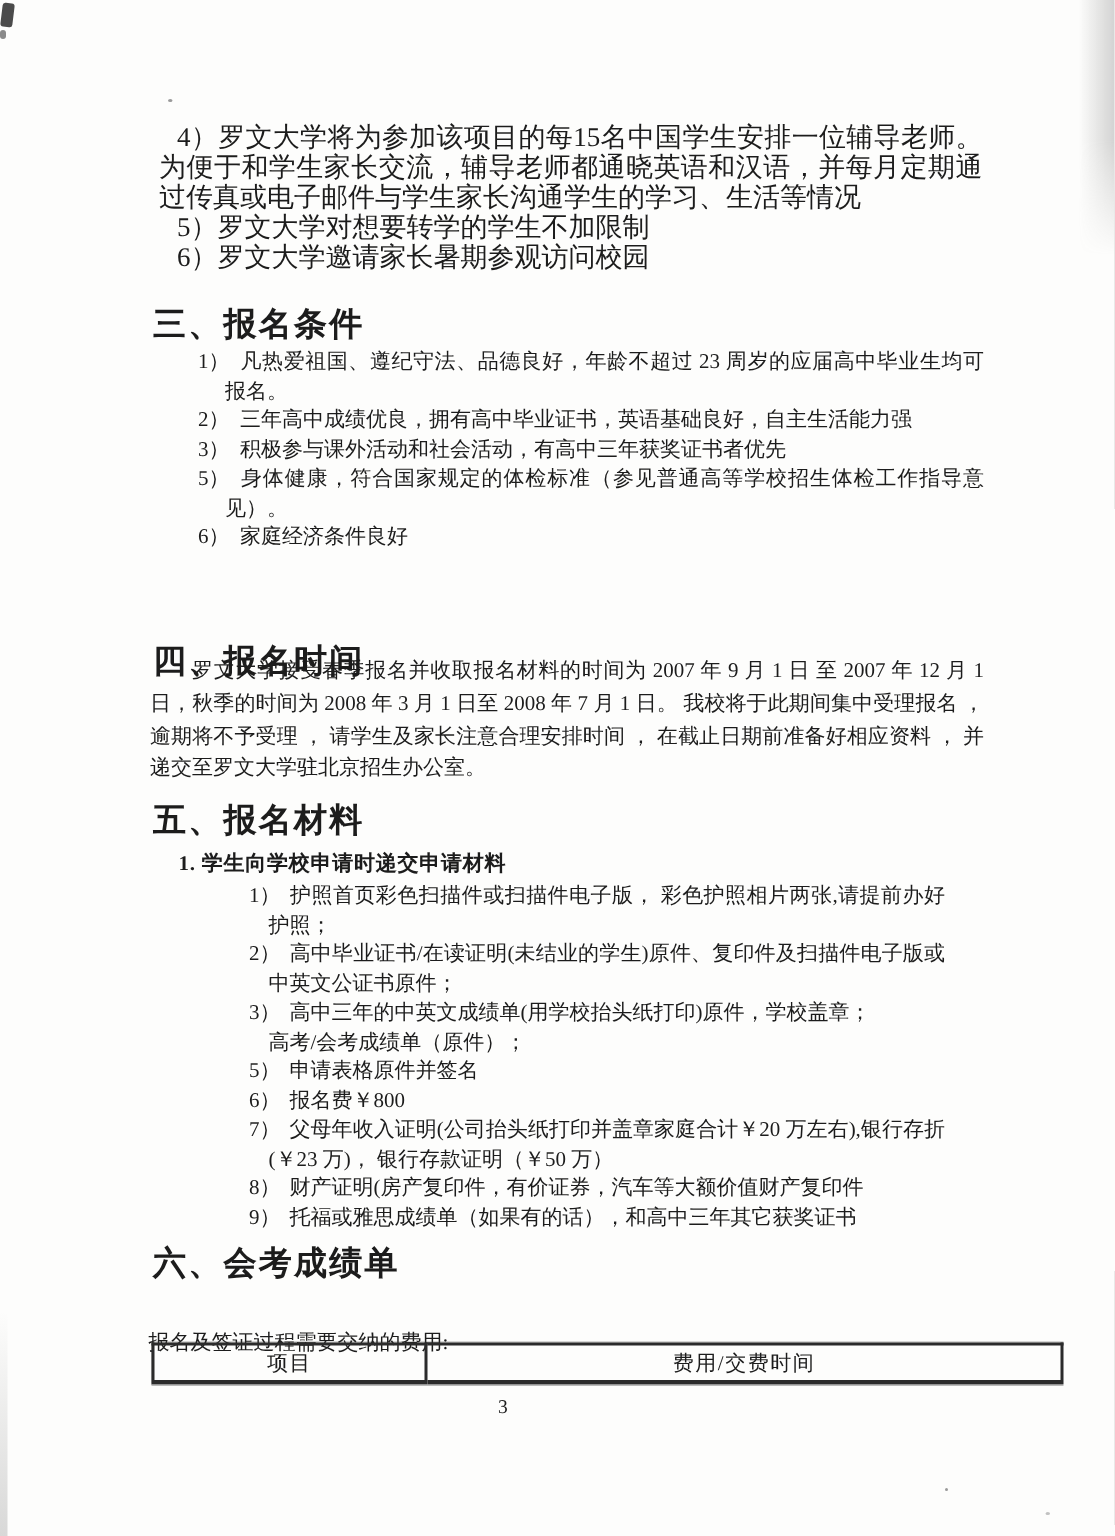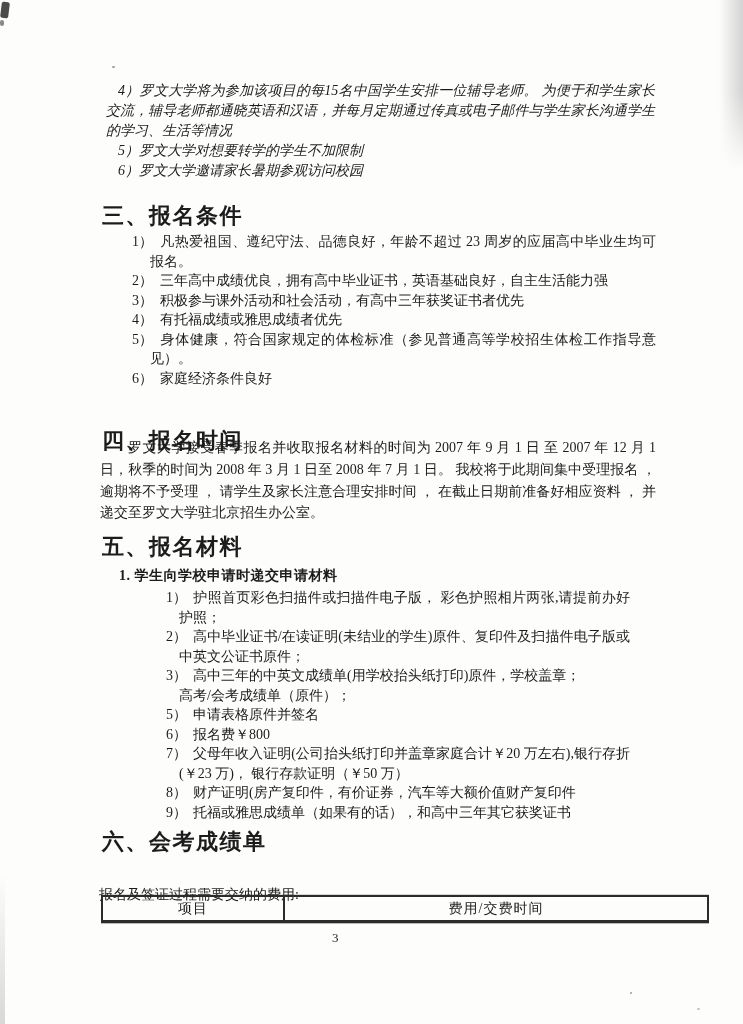--- a/index.html
+++ b/index.html
@@ -6,23 +6,22 @@
   .page {
     position:relative; width:743px; height:1024px;
     background:#fdfdfc; overflow:hidden;
     font-family:"Liberation Serif","DejaVu Serif",serif;
     color:#1c1c1c;
     -webkit-font-smoothing:antialiased;
   }
   .blk { position:absolute; }
   
   .intro-item {
-    font-size:14px; line-height:20px; text-align:justify;
+    font-size:18px; line-height:20px; text-align:justify;
     text-indent:12px;
-    font-style:italic;
   }
   
   .h {
     font-size:22px; font-weight:bold; letter-spacing:1.5px; white-space:nowrap;
   }
   
   .li3 {
     font-size:14px; line-height:19.5px; text-align:justify;
     padding-left:50px; text-indent:-18px;
   }
@@ -91,21 +90,20 @@
     <div class="intro-item"><span>5）</span><span>罗文大学对想要转学的学生不加限制</span></div>
     <div class="intro-item"><span>6）</span><span>罗文大学邀请家长暑期参观访问校园</span></div>
   </div>
 
   <div class="blk h" style="top:201px; left:102px;">三、报名条件</div>
 
   <div class="blk" style="top:232px; left:100px; width:556px;">
     <div class="li3"><span class="num3">1）</span><span>凡热爱祖国、遵纪守法、品德良好，年龄不超过 23 周岁的应届高中毕业生均可报名。</span></div>
     <div class="li3"><span class="num3">2）</span><span>三年高中成绩优良，拥有高中毕业证书，英语基础良好，自主生活能力强</span></div>
     <div class="li3"><span class="num3">3）</span><span>积极参与课外活动和社会活动，有高中三年获奖证书者优先</span></div>
-    <div class="li3"><span class="num3">4）</span><span>有托福成绩或雅思成绩者优先</span></div>
     <div class="li3"><span class="num3">5）</span><span>身体健康，符合国家规定的体检标准（参见普通高等学校招生体检工作指导意见）。</span></div>
     <div class="li3"><span class="num3">6）</span><span>家庭经济条件良好</span></div>
   </div>
 
   <div class="blk h" style="top:406px; left:102px;margin-top:20px;">四、报名时间</div>
 
   <div class="blk para4" style="top:437px; left:100px; width:556px;">罗文大学接受春季报名并收取报名材料的时间为 2007 年 9 月 1 日 至 2007 年 12 月 1 日，秋季的时间为 2008 年 3 月 1 日至 2008 年 7 月 1 日。 我校将于此期间集中受理报名 ， 逾期将不予受理 ， 请学生及家长注意合理安排时间 ， 在截止日期前准备好相应资料 ， 并递交至罗文大学驻北京招生办公室。</div>
 
   <div class="blk h" style="top:532px; left:102px;">五、报名材料</div>
 

